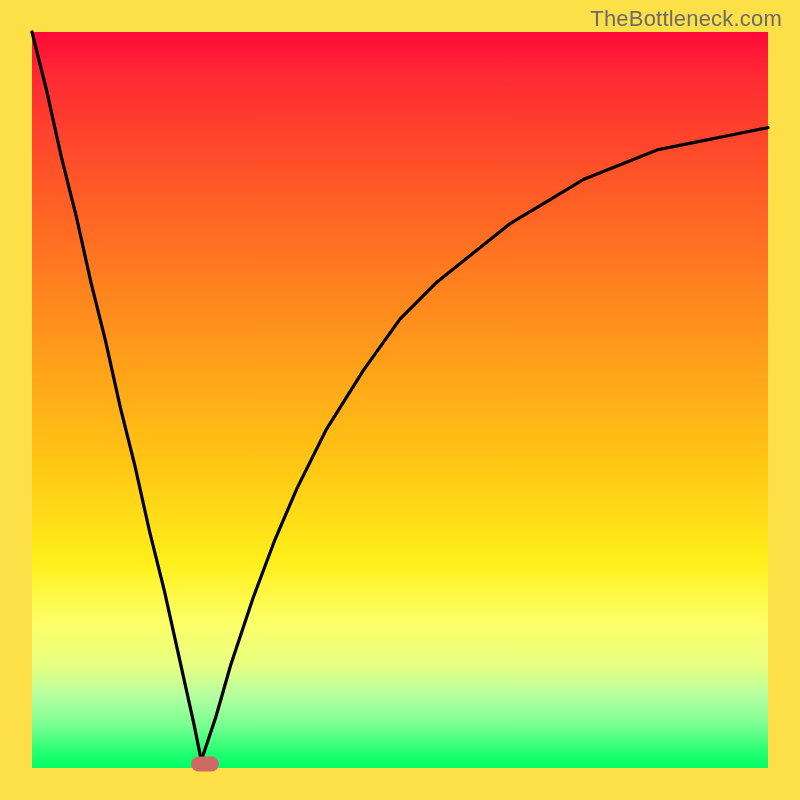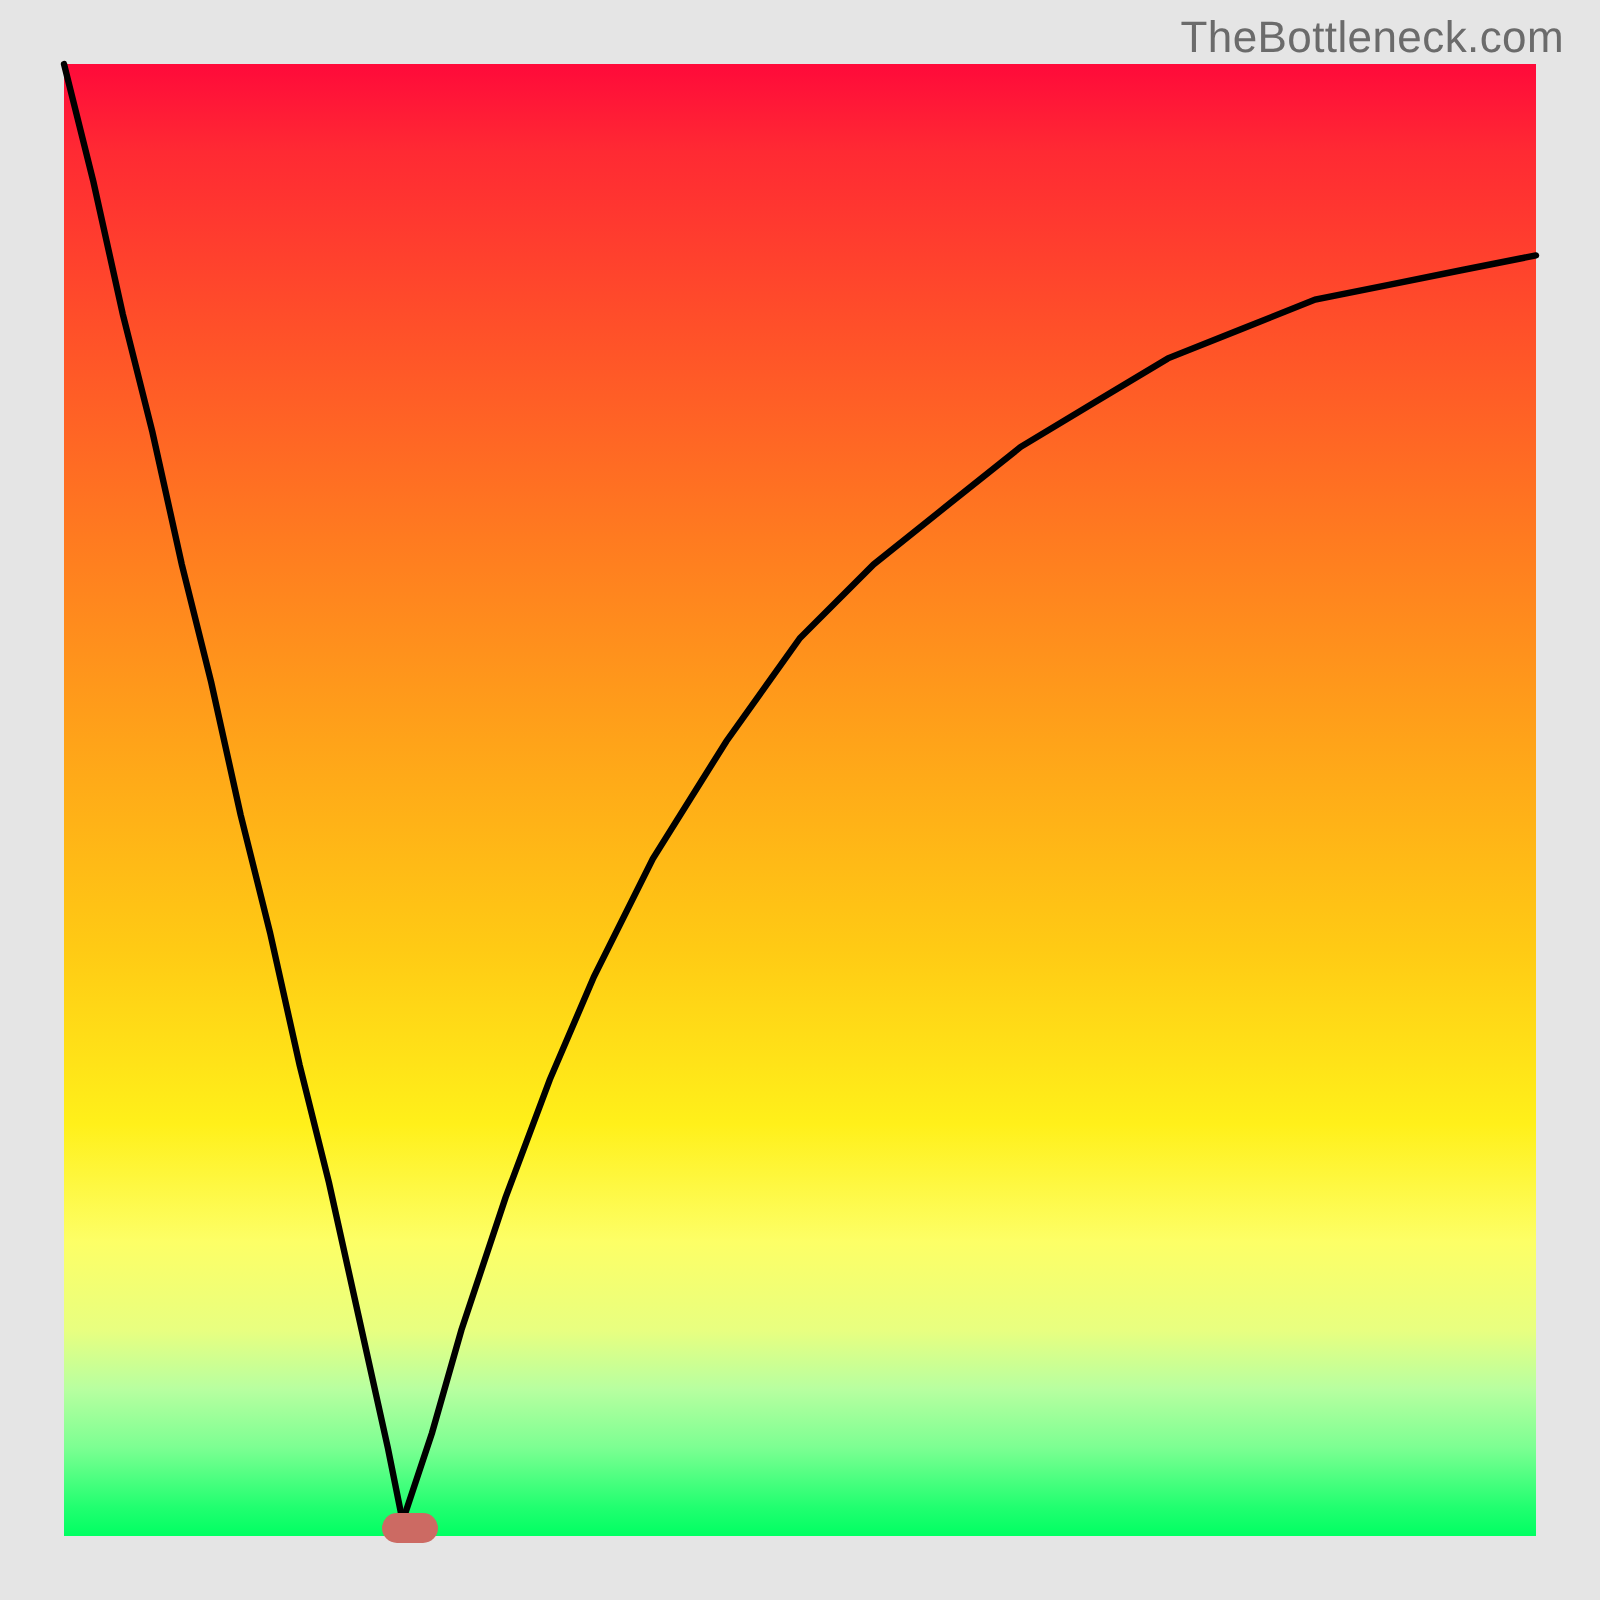--- a/index.html
+++ b/index.html
@@ -8,21 +8,21 @@
     width: 800px;
     height: 800px;
     overflow: hidden;
     background: #000;
     font-family: Arial, Helvetica, sans-serif;
   }
   .frame {
     position: relative;
     width: 800px;
     height: 800px;
-    background: #e5e5e5;
+    background: #fde047;
   }
   .plot {
     position: absolute;
     left: 32px;
     top: 32px;
     width: 736px;
     height: 736px;
     
     background: linear-gradient(to bottom,
       #ff0a3a 0%,

